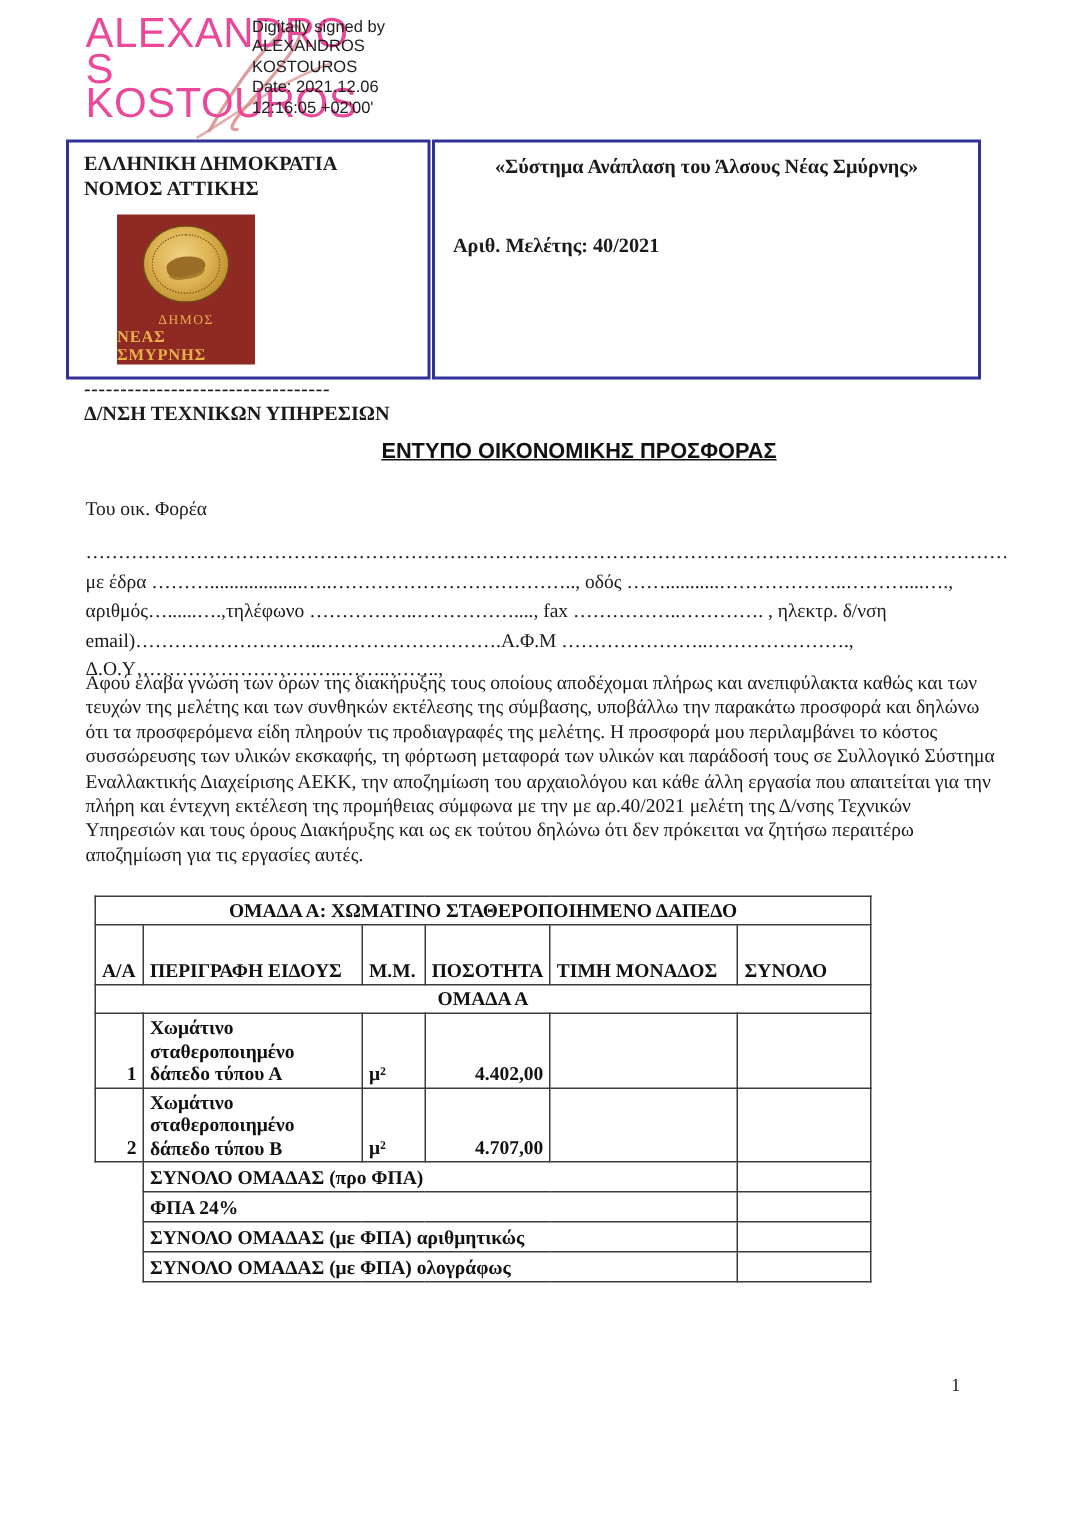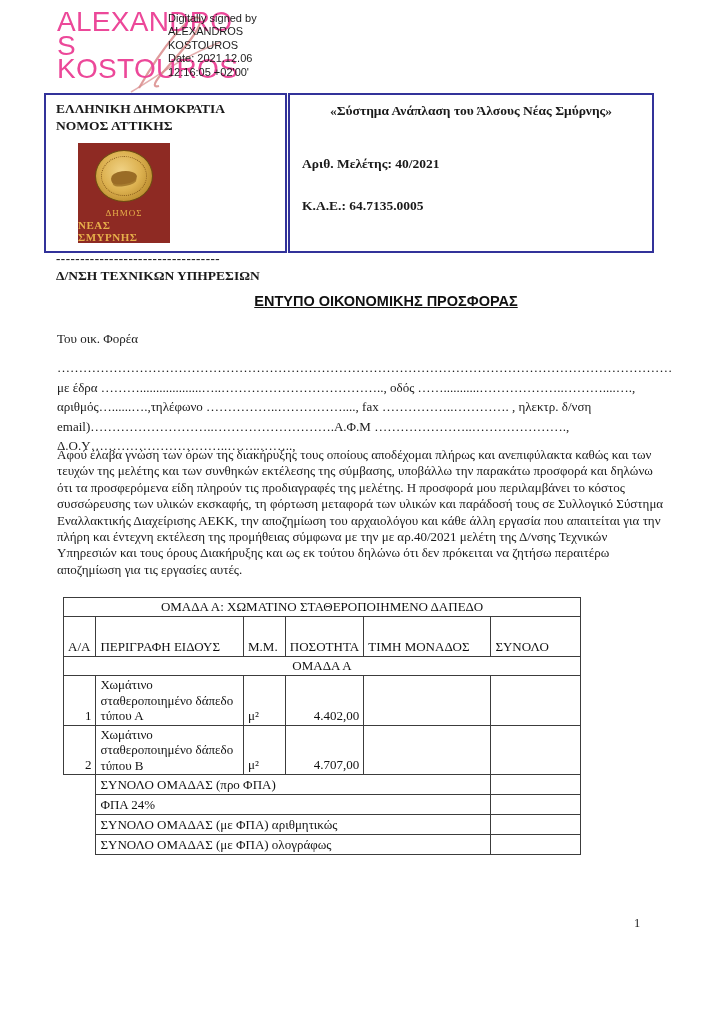--- a/index.html
+++ b/index.html
@@ -72,21 +72,21 @@
   .declaration {
     position:absolute; left:57px; top:447px; width:612px;
     font-size:13px; line-height:16.4px; text-align:left;
   }
 
   
   .offer-table {
     position:absolute; left:63px; top:597px; width:518px;
     border-collapse:collapse; font-size:13px; color:#111;
   }
-  .offer-table td { border:1px solid #3c3c3c; padding:1px 4px; vertical-align:bottom; }
+  .offer-table td { border:1px solid #3c3c3c; padding:1px 4px; vertical-align:bottom;font-weight:bold; }
   .offer-table .group-row td { text-align:center; height:18px; vertical-align:middle; }
   .offer-table .head-row td { height:40px; }
   .offer-table .sub-row td { text-align:center; height:17px; vertical-align:middle; }
   .offer-table .item-row td { height:37px; }
   .offer-table .num { text-align:right; }
   .offer-table .summary-row td { height:20px; vertical-align:middle; }
   .offer-table .no-border { border:none; background:transparent; }
   .offer-table .desc { line-height:15.5px; vertical-align:bottom; }
 
   .page-number { position:absolute; left:634px; top:916px; font-size:12.5px; color:#222; }
@@ -126,21 +126,20 @@
         </div>
         <div class="logo-cap1">ΔΗΜΟΣ</div>
         <div class="logo-cap2">ΝΕΑΣ ΣΜΥΡΝΗΣ</div>
       </div>
       <div class="dash-line">----------------------------------</div>
       <div class="dept">Δ/ΝΣΗ ΤΕΧΝΙΚΩΝ ΥΠΗΡΕΣΙΩΝ</div>
     </div>
     <div class="hbox hbox-right">
       <div class="project-title">«Σύστημα Ανάπλαση του Άλσους Νέας Σμύρνης»</div>
       <div class="study-no">Αριθ. Μελέτης: 40/2021</div>
-      <div class="kae">Κ.Α.Ε.: 64.7135.0005</div>
     </div>
   </div>
 
   <div class="form-title">ΕΝΤΥΠΟ ΟΙΚΟΝΟΜΙΚΗΣ ΠΡΟΣΦΟΡΑΣ</div>
 
   <div class="offeror-label">Του οικ. Φορέα</div>
   <div class="fillers">
     <div class="filler-line">………………………………………………………………………………………………………………………………………………………………………………......</div>
     <div class="filler-line">με έδρα ………...................…..……………………………….., οδός ……...........………………..………....….,</div>
     <div class="filler-line">αριθμός…......….,τηλέφωνο ……………..……………...., fax ……………..…………. , ηλεκτρ. δ/νση</div>

